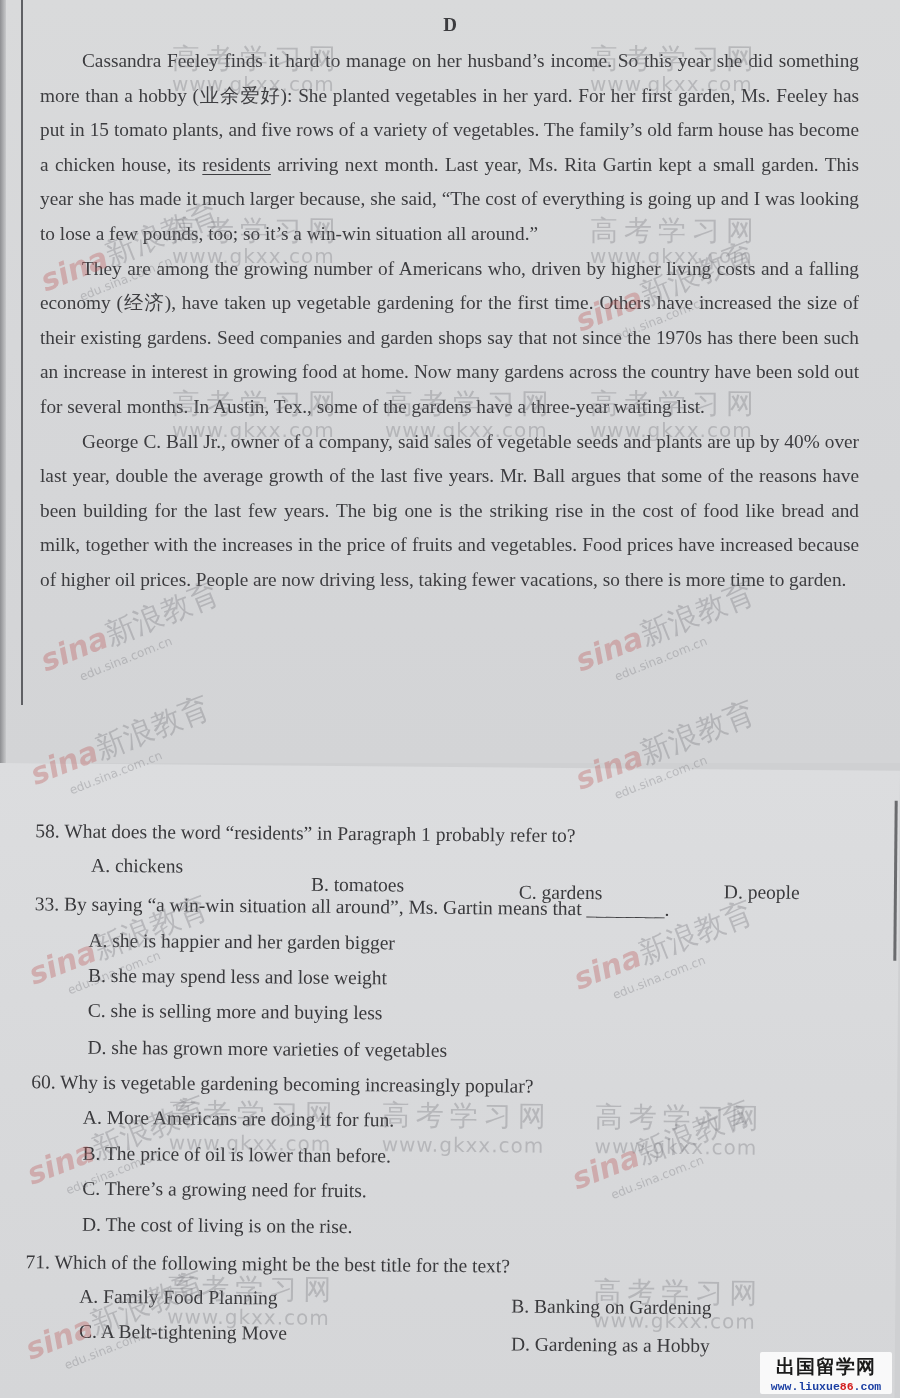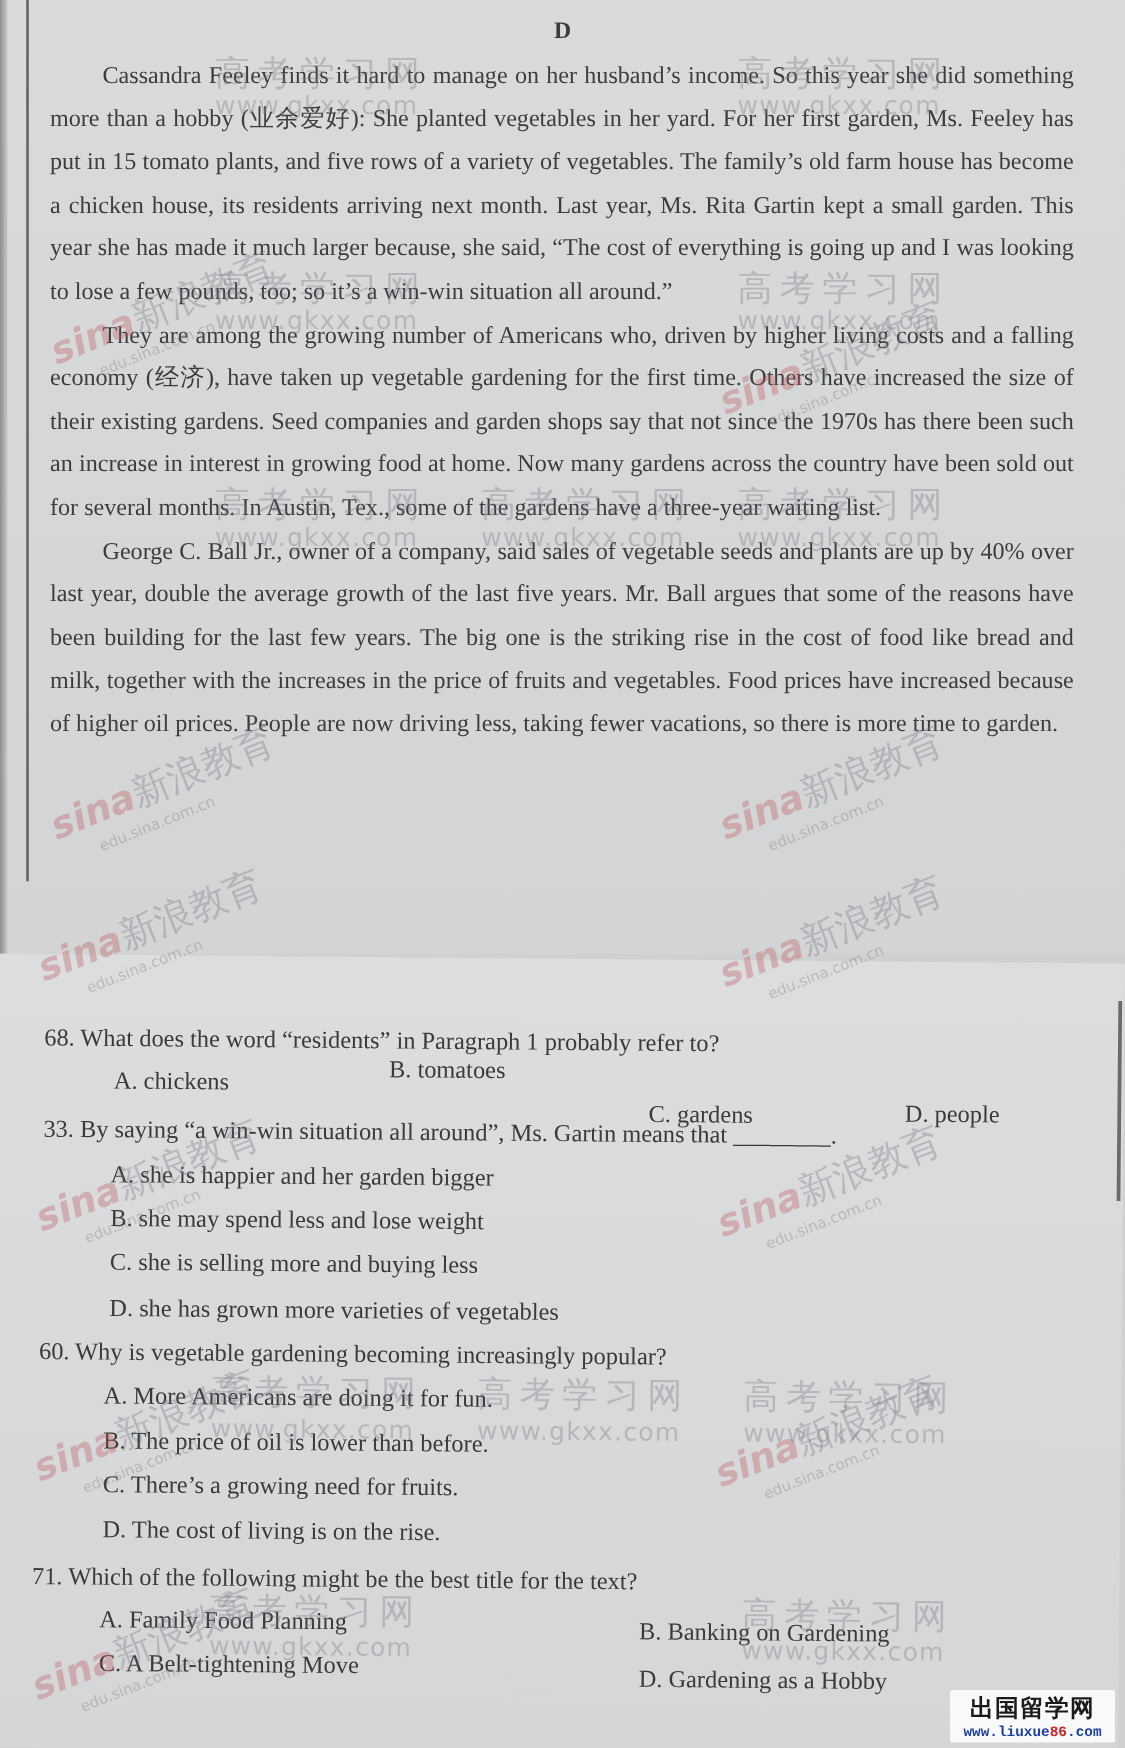--- a/index.html
+++ b/index.html
@@ -44,21 +44,21 @@
     .passage {
       position: absolute;
       left: 40px; top: 44px;
       width: 819px;
       font-size: 19.3px;
       line-height: 34.6px;
       text-align: justify;
       color: #3d3d40;
     }
     .passage p { text-indent: 42px; }
-    .passage .u { text-underline-offset: 3px; }
+    .passage .u { text-decoration: underline; text-underline-offset: 3px; }
     .page-footer {
       position: absolute;
       left: 0; top: 730px; width: 900px;
       text-align: center;
       font-size: 18px;
       color: #3f3f42;
       font-family: "DejaVu Sans", sans-serif;
       letter-spacing: 0.5px;
     }
 
@@ -170,23 +170,23 @@
 
   <div class="wm wm-sina" style="left:55px;top:260px;"><span class="logo">sina</span><span>新浪教育</span><span class="sub">edu.sina.com.cn</span></div>
   <div class="wm wm-sina" style="left:590px;top:300px;"><span class="logo">sina</span><span>新浪教育</span><span class="sub">edu.sina.com.cn</span></div>
   <div class="wm wm-sina" style="left:55px;top:640px;"><span class="logo">sina</span><span>新浪教育</span><span class="sub">edu.sina.com.cn</span></div>
   <div class="wm wm-sina" style="left:590px;top:640px;"><span class="logo">sina</span><span>新浪教育</span><span class="sub">edu.sina.com.cn</span></div>
 </div>
 
 <div class="page-bottom">
   <div class="right-edge"></div>
 
-  <div class="q" style="left:36px;top:57px;"><span>68.</span> <span>What does the word “residents” in Paragraph 1 probably refer to?</span></div>
+  <div class="q" style="left:36px;top:57px;"><span>58.</span> <span>What does the word “residents” in Paragraph 1 probably refer to?</span></div>
   <div class="opt" style="left:92px;top:91px;text-align:center;">A. chickens</div>
-  <div class="opt" style="left:312px;top:80px;">B. tomatoes</div>
+  <div class="opt" style="left:312px;top:108px;">B. tomatoes</div>
   <div class="opt" style="left:520px;top:98px;margin-top:16px;">C. gardens</div>
   <div class="opt" style="left:725px;top:102px;margin-top:10px;">D. people</div>
 
   <div class="q" style="left:36px;top:130px;"><span>33.</span> <span>By saying “a win-win situation all around”, Ms. Gartin means that ________.</span></div>
   <div class="opt" style="left:90px;top:166px;">A. she is happier and her garden bigger</div>
   <div class="opt" style="left:90px;top:201px;">B. she may spend less and lose weight</div>
   <div class="opt" style="left:90px;top:236px;">C. she is selling more and buying less</div>
   <div class="opt" style="left:90px;top:273px;">D. she has grown more varieties of vegetables</div>
 
   <div class="q" style="left:34px;top:308px;"><span>60.</span> <span>Why is vegetable gardening becoming increasingly popular?</span></div>

